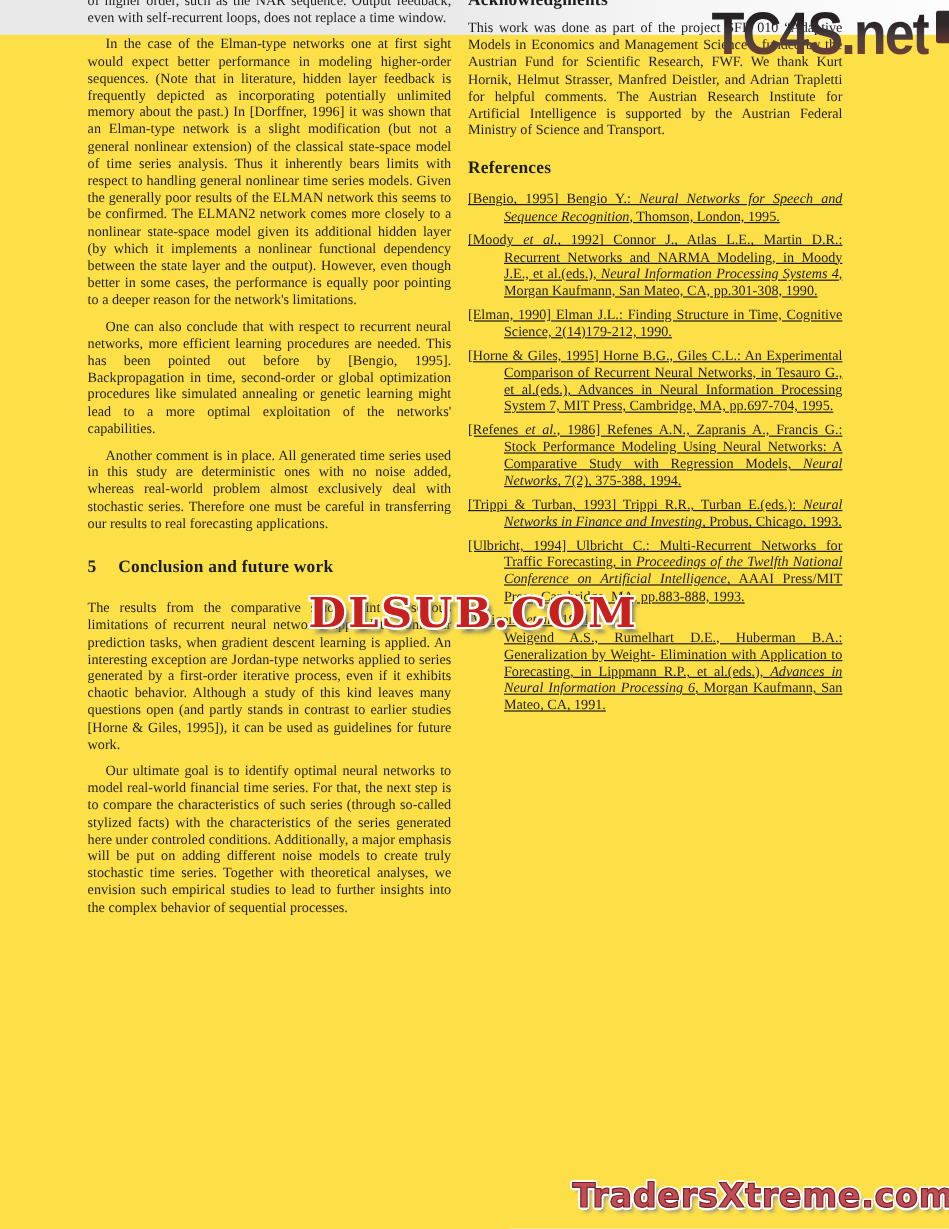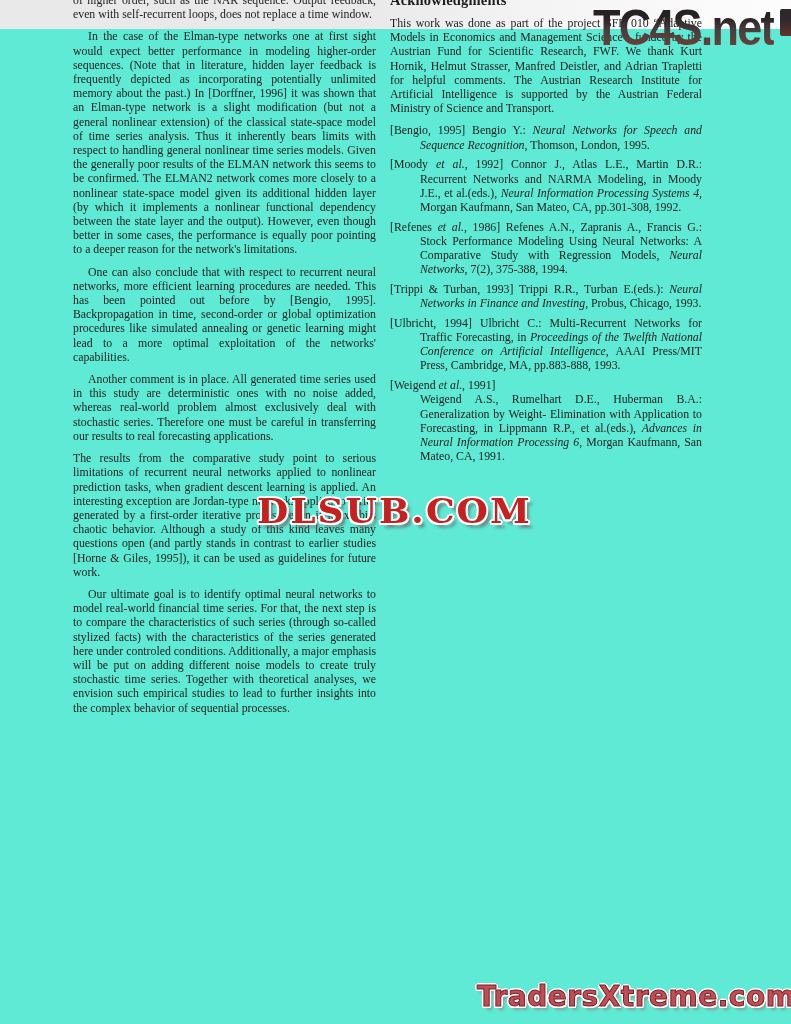--- a/index.html
+++ b/index.html
@@ -1,18 +1,18 @@
 <!DOCTYPE html>
 <html><head>
 <meta charset="utf-8">
 <style>
   html,body { margin:0; padding:0; background:#ffffff; }
   .page {
     position:relative; width:791px; height:1024px;
-    background:#5eead4; overflow:hidden;
+    background:#fde047; overflow:hidden;
     font-family:"Liberation Serif", serif;
     color:#1d1d1d;
   }
   .scan-band {
     position:absolute; left:0; top:0; width:791px; height:29px;
     background:linear-gradient(90deg,#e9e9e9 0%,#e9e9e9 46%,#f5f5f5 70%,#fdfdfd 100%);
     z-index:0;
   }
   .col {
     position:absolute; z-index:1;
@@ -28,20 +28,21 @@
     margin:0; text-align:left; letter-spacing:0.2px;
   }
   h2.sec-heading { margin:22px 0 17px 0; }
   h2.sec-heading .sec-num { margin-right:18px; }
   h2.ack-heading { margin:0 0 7px 0; }
   h2.refs-heading { margin:17px 0 9px 0; }
   .ref {
     margin:0 0 5.5px 0;
     padding-left:30px; text-indent:-30px;
     text-align:justify;
+    text-decoration:underline;
   }
   .it { font-style:italic; }
 
   
   .wm { position:absolute; z-index:2; white-space:nowrap; }
   .wm-tc4s {
     left:593px; top:0px;
     font-family:"Liberation Sans", sans-serif; font-weight:bold;
     font-size:50px; line-height:56px; letter-spacing:-2px;
     transform:scaleX(0.90); transform-origin:left top;
@@ -91,32 +92,38 @@
 
   <div class="scan-band"></div>
 
   <div class="col col-left">
     <div id="paras-before">
         <p class="noindent">of higher order, such as the NAR sequence. Output feedback, even with self-recurrent loops, does not replace a time window.</p>
         <p>In the case of the Elman-type networks one at first sight would expect better performance in modeling higher-order sequences. (Note that in literature, hidden layer feedback is frequently depicted as incorporating potentially unlimited memory about the past.) In [Dorffner, 1996] it was shown that an Elman-type network is a slight modification (but not a general nonlinear extension) of the classical state-space model of time series analysis. Thus it inherently bears limits with respect to handling general nonlinear time series models. Given the generally poor results of the ELMAN network this seems to be confirmed. The ELMAN2 network comes more closely to a nonlinear state-space model given its additional hidden layer (by which it implements a nonlinear functional dependency between the state layer and the output). However, even though better in some cases, the performance is equally poor pointing to a deeper reason for the network's limitations.</p>
         <p>One can also conclude that with respect to recurrent neural networks, more efficient learning procedures are needed. This has been pointed out before by [Bengio, 1995]. Backpropagation in time, second-order or global optimization procedures like simulated annealing or genetic learning might lead to a more optimal exploitation of the networks' capabilities.</p>
         <p>Another comment is in place. All generated time series used in this study are deterministic ones with no noise added, whereas real-world problem almost exclusively deal with stochastic series. Therefore one must be careful in transferring our results to real forecasting applications.</p>
       </div>
+    <h2 class="sec-heading">
+      <span class="sec-num">5</span><span>Conclusion and future work</span>
+    </h2>
     <div id="paras-after">
         <p class="noindent">The results from the comparative study point to serious limitations of recurrent neural networks applied to nonlinear prediction tasks, when gradient descent learning is applied. An interesting exception are Jordan-type networks applied to series generated by a first-order iterative process, even if it exhibits chaotic behavior. Although a study of this kind leaves many questions open (and partly stands in contrast to earlier studies [Horne &amp; Giles, 1995]), it can be used as guidelines for future work.</p>
         <p>Our ultimate goal is to identify optimal neural networks to model real-world financial time series. For that, the next step is to compare the characteristics of such series (through so-called stylized facts) with the characteristics of the series generated here under controled conditions. Additionally, a major emphasis will be put on adding different noise models to create truly stochastic time series. Together with theoretical analyses, we envision such empirical studies to lead to further insights into the complex behavior of sequential processes.</p>
       </div>
   </div>
 
   <div class="col col-right">
     <h2 class="ack-heading">Acknowledgments</h2>
     <p class="noindent">This work was done as part of the project SFB 010 “Adaptive Models in Economics and Management Science”, funded by the Austrian Fund for Scientific Research, FWF. We thank Kurt Hornik, Helmut Strasser, Manfred Deistler, and Adrian Trapletti for helpful comments. The Austrian Research Institute for Artificial Intelligence is supported by the Austrian Federal Ministry of Science and Transport.</p>
+    <h2 class="refs-heading">References</h2>
     <div id="refs">
         <div class="ref"><span>[Bengio, 1995] Bengio Y.: </span><span class="it">Neural Networks for Speech and Sequence Recognition</span><span>, Thomson, London, 1995.</span></div>
-        <div class="ref"><span>[Moody </span><span class="it">et al.</span><span>, 1992] Connor J., Atlas L.E., Martin D.R.: Recurrent Networks and NARMA Modeling, in Moody J.E., et al.(eds.), </span><span class="it">Neural Information Processing Systems 4</span><span>, Morgan Kaufmann, San Mateo, CA, pp.301-308, 1992.</span></div>
+        <div class="ref"><span>[Moody </span><span class="it">et al.</span><span>, 1992] Connor J., Atlas L.E., Martin D.R.: Recurrent Networks and NARMA Modeling, in Moody J.E., et al.(eds.), </span><span class="it">Neural Information Processing Systems 4</span><span>, Morgan Kaufmann, San Mateo, CA, pp.301-308, 1990.</span></div>
+        <div class="ref"><span>[Elman, 1990] Elman J.L.: Finding Structure in Time, Cognitive Science, 2(14)179-212, 1990.</span></div>
+        <div class="ref"><span>[Horne &amp; Giles, 1995] Horne B.G., Giles C.L.: An Experimental Comparison of Recurrent Neural Networks, in Tesauro G., et al.(eds.), Advances in Neural Information Processing System 7, MIT Press, Cambridge, MA, pp.697-704, 1995.</span></div>
         <div class="ref"><span>[Refenes </span><span class="it">et al.</span><span>, 1986] Refenes A.N., Zapranis A., Francis G.: Stock Performance Modeling Using Neural Networks: A Comparative Study with Regression Models, </span><span class="it">Neural Networks</span><span>, 7(2), 375-388, 1994.</span></div>
         <div class="ref"><span>[Trippi &amp; Turban, 1993] Trippi R.R., Turban E.(eds.): </span><span class="it">Neural Networks in Finance and Investing</span><span>, Probus, Chicago, 1993.</span></div>
         <div class="ref"><span>[Ulbricht, 1994] Ulbricht C.: Multi-Recurrent Networks for Traffic Forecasting, in </span><span class="it">Proceedings of the Twelfth National Conference on Artificial Intelligence</span><span>, AAAI Press/MIT Press, Cambridge, MA, pp.883-888, 1993.</span></div>
         <div class="ref"><span>[Weigend </span><span class="it">et al.</span><span>, 1991]</span><br><span>Weigend A.S., Rumelhart D.E., Huberman B.A.: Generalization by Weight- Elimination with Application to Forecasting, in Lippmann R.P., et al.(eds.), </span><span class="it">Advances in Neural Information Processing 6</span><span>, Morgan Kaufmann, San Mateo, CA, 1991.</span></div>
       </div>
   </div>
 
   <div class="wm wm-tc4s">TC4S.net</div>
   <div class="wm-corner-fragment"></div>
   <div class="wm wm-dlsub">DLSUB.COM</div>

